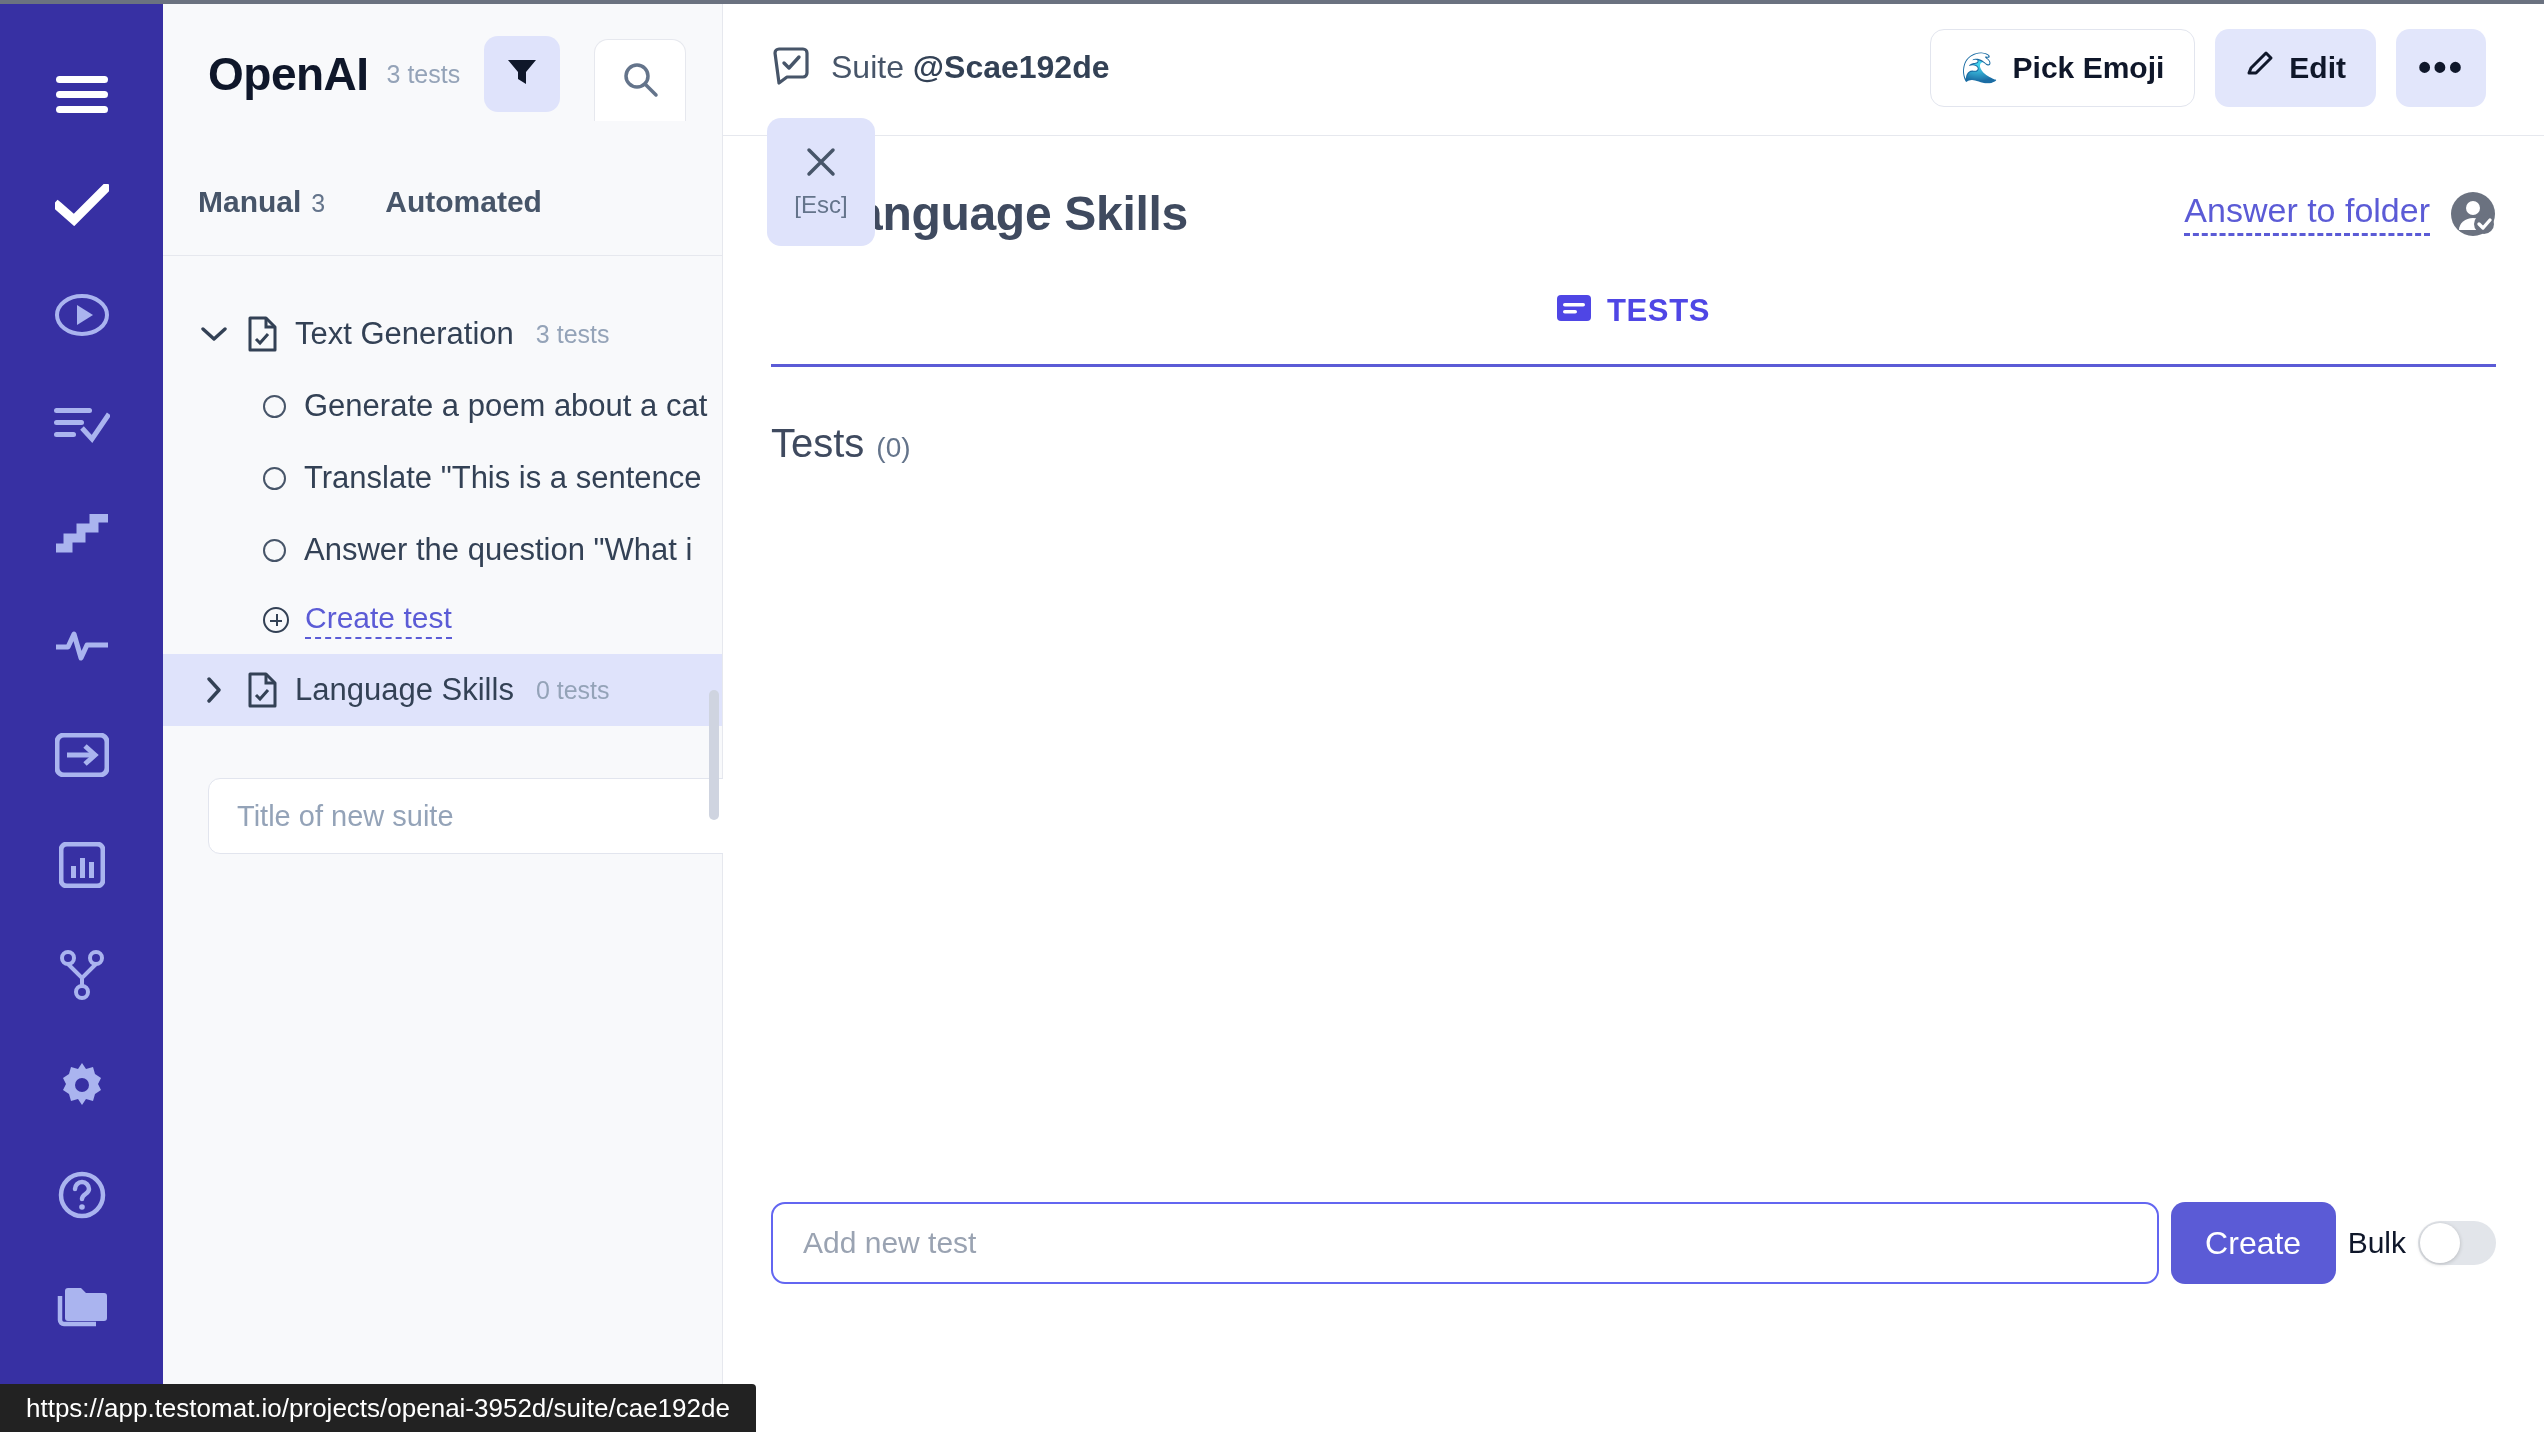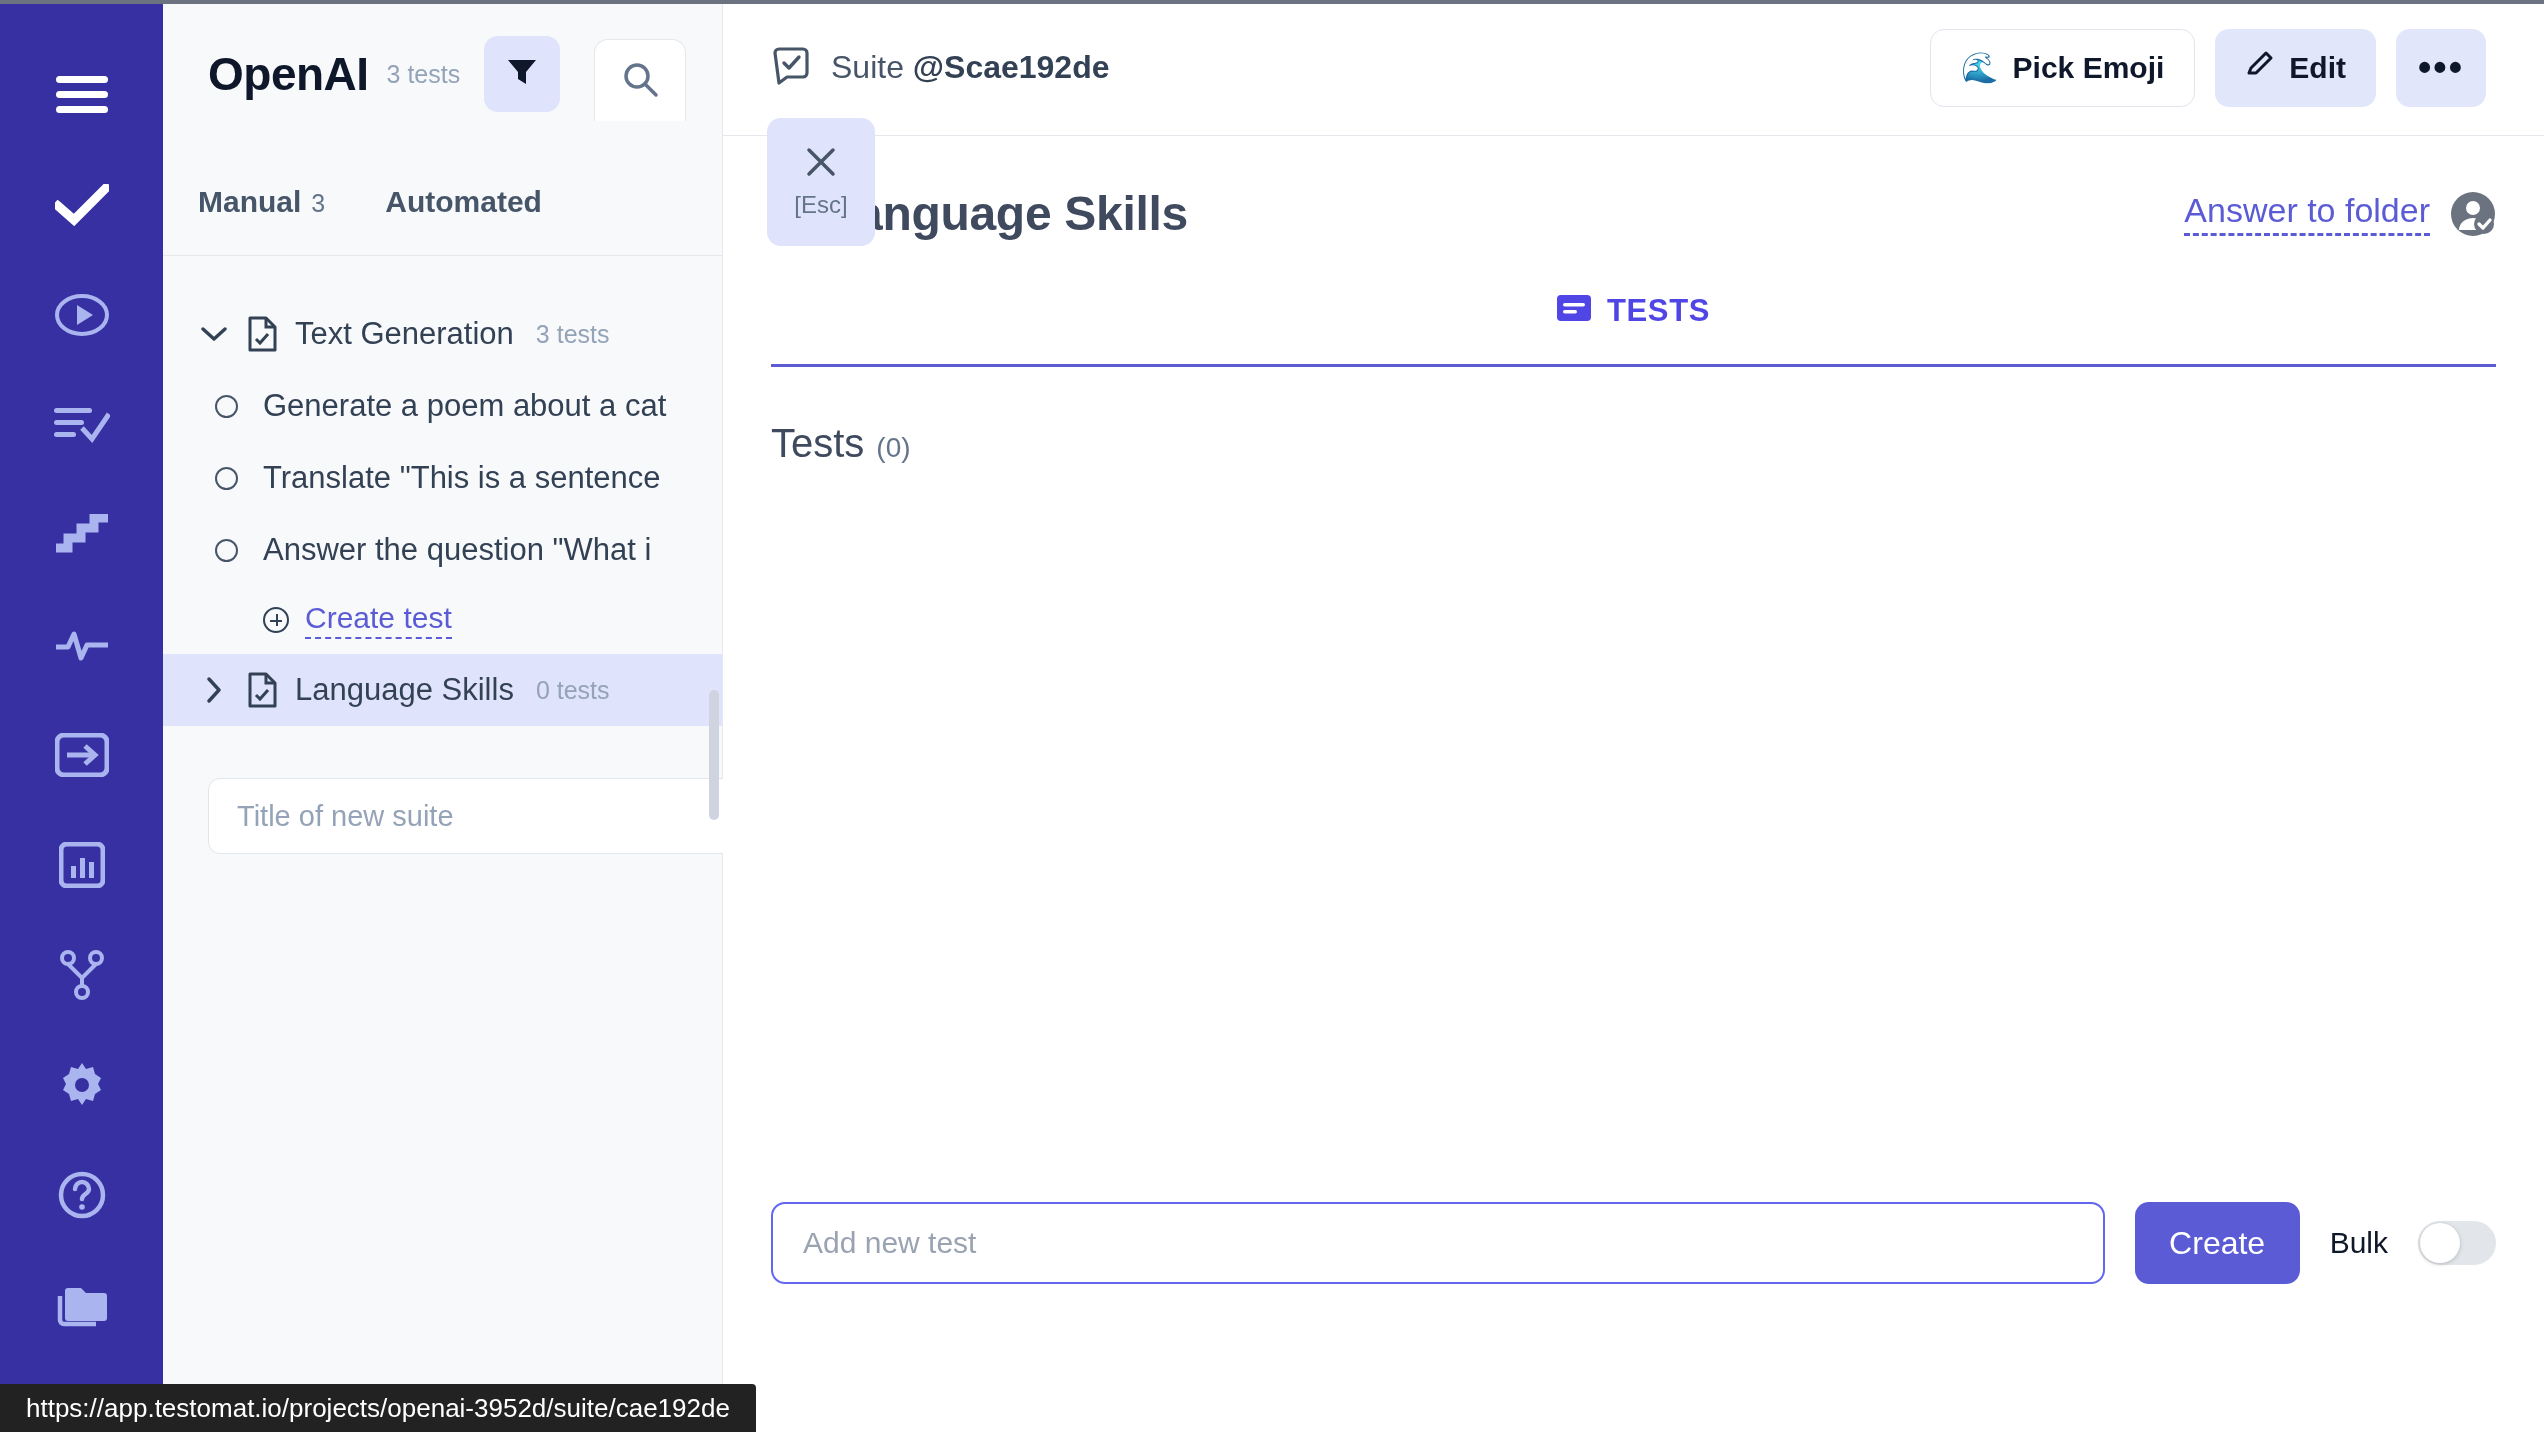--- a/index.html
+++ b/index.html
@@ -96,21 +96,21 @@
     display: flex; align-items: center;
     padding-left: 36px;
     gap: 16px; white-space: nowrap;
   }
   .tree-row.selected { background: #dfe3fb; }
   .twisty { width: 30px; display: flex; align-items: center; justify-content: center; flex: 0 0 30px; }
   .tree-doc-icon { width: 34px; display: flex; align-items: center; justify-content: center; flex: 0 0 34px; }
   .tree-label { font-size: 31px; color: #334155; }
   .tree-count { font-size: 25px; color: #94a3b8; margin-left: 6px; }
 
-  .tree-row.child { padding-left: 52px; gap: 25px; height: 72px; }
+  .tree-row.child { padding-left: 100px; gap: 18px; height: 72px; }
   .circ {
     width: 23px; height: 23px; border: 2.5px solid #475569; border-radius: 50%;
     flex: 0 0 23px;
   }
   .child-label { font-size: 31px; color: #334155; }
 
   .create-row { padding-left: 100px; height: 68px; display:flex; align-items:center; gap:16px; }
   .plus-circ {
     width: 26px; height: 26px; border: 2px solid #334155; border-radius: 50%;
     position: relative; flex: 0 0 26px;
@@ -215,21 +215,21 @@
   }
   .tests-heading .h { font-size: 40px; color: #3f4a5f; font-weight: 400; }
   .tests-heading .c { font-size: 28px; color: #64748b; }
 
   .main-body { flex: 1; }
 
   
   .add-row {
     display: flex; align-items: center;
     padding: 0 48px 0 48px;
-    gap: 30px;
+    gap: 12px;
     margin-bottom: 148px;
   }
   .add-input {
     flex: 1; height: 82px;
     border: 2.5px solid #6366f1; border-radius: 14px;
     font-size: 30px; color: #94a3b8;
     padding: 0 30px;
     font-family: "Liberation Sans", sans-serif;
     outline: none; background: #fff;
   }

